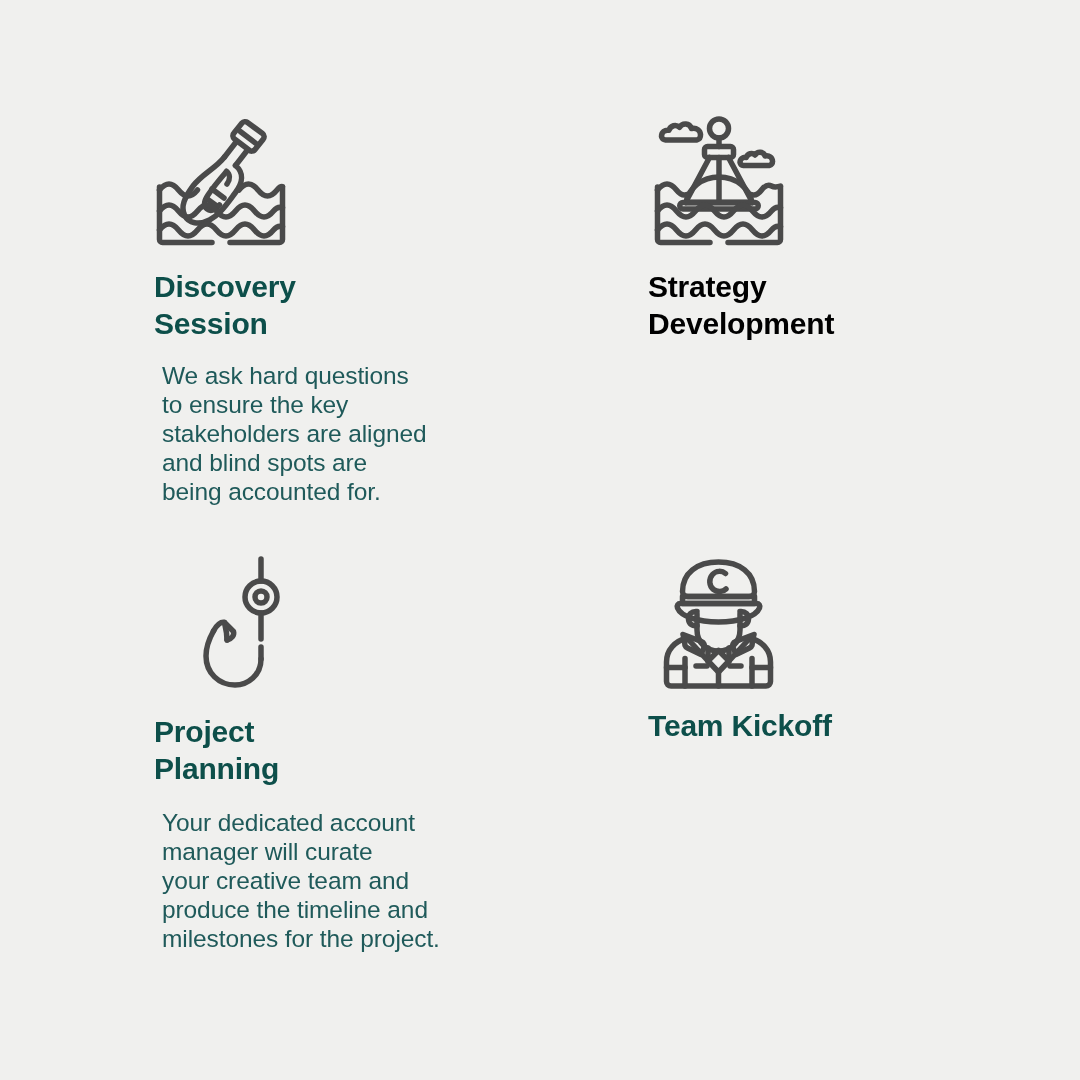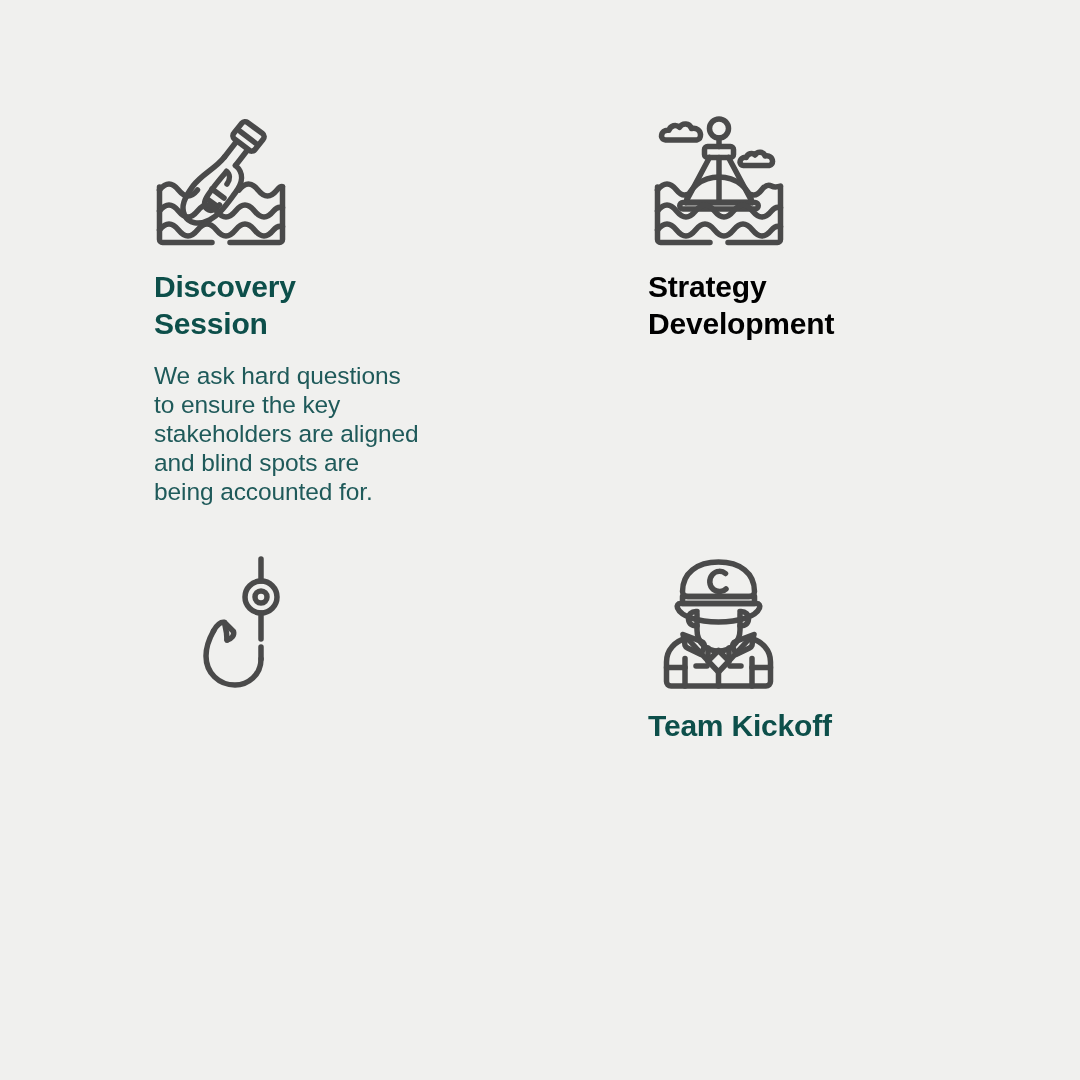--- a/index.html
+++ b/index.html
@@ -63,21 +63,21 @@
     margin: 0;
     white-space: pre-line;
   }
 
   .card-body {
     color: #1f5a5a;
     font-size: 24.5px;
     font-weight: normal;
     line-height: 1.18;
     letter-spacing: -0.1px;
-    margin: 0;
+    margin: 8px;
     white-space: pre-line;
   }
 
   
   .card-discovery .card-icon { margin-left: 0px; margin-bottom: 22px; }
   .card-discovery .card-title { margin-bottom: 20px; }
 
   .card-strategy  { padding-left: 0px; }
   .card-strategy .card-icon { margin-left: 4px; margin-bottom: 22px; }
   .card-strategy .card-title { margin-bottom: 21px; }
@@ -179,20 +179,27 @@
 
           <path d="M75 58 L75 84"></path>
           <path d="M75 92 L75 104"></path>
 
           <path d="M75 104 C75 120 62 130 49 130 C33 130 20 118 20 101 C20 92 23 84 27.5 76"></path>
 
           <path d="M27.5 76 C30.5 70 35 66.5 38.5 67.5 L47.5 76.5 C48.5 80 46 83.5 41 85"></path>
           <path d="M38.5 67.5 L40.5 78 L41 85"></path>
         </svg>
       </div>
+      <h3 class="card-title" style="color: rgb(13, 79, 74);">Project
+Planning</h3>
+      <p class="card-body" style="color: rgb(31, 90, 90);">Your dedicated account
+manager will curate
+your creative team and
+produce the timeline and
+milestones for the project.</p>
     </div>
 
     <div class="card card-team row2 col-right">
       <div class="card-icon">
         <svg class="icon-svg" width="125" height="134" viewBox="0 0 125 134" aria-hidden="true" style="stroke: rgb(74, 74, 74);">
 
           <path d="M26.5 36.5 C26.5 18 41 7 62.5 7 C84 7 98.5 18 98.5 36.5 C98.5 39.5 96 41.5 93 41.5 L32 41.5 C29 41.5 26.5 39.5 26.5 36.5 Z"></path>
 
           <path d="M69.5 18.5 C66 15.5 60 15.5 56.5 19.5 C52.5 24 53 31 57.5 34.5 C61.5 37.5 67 37 70 34"></path>
 

